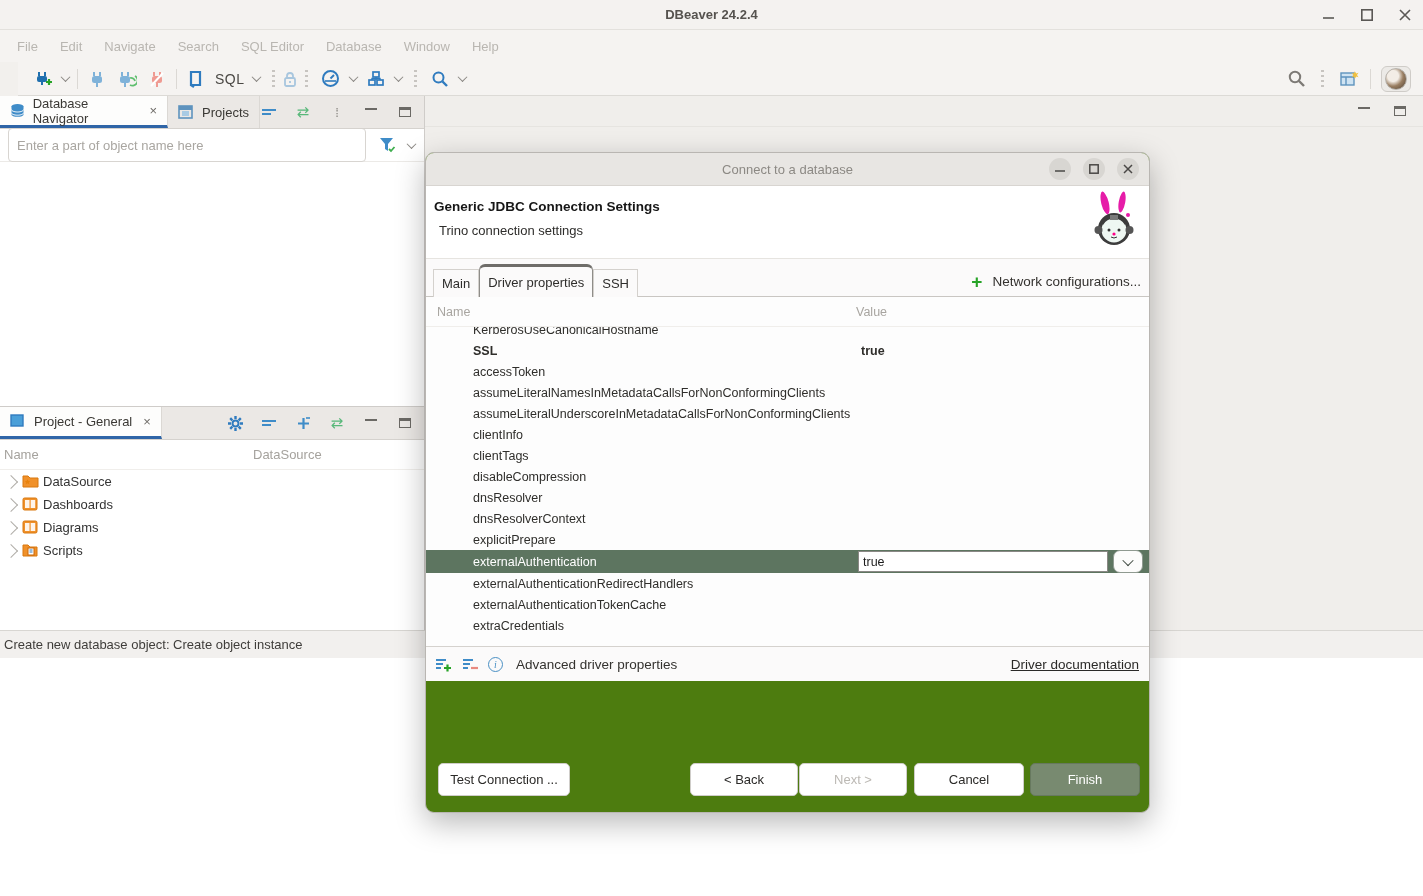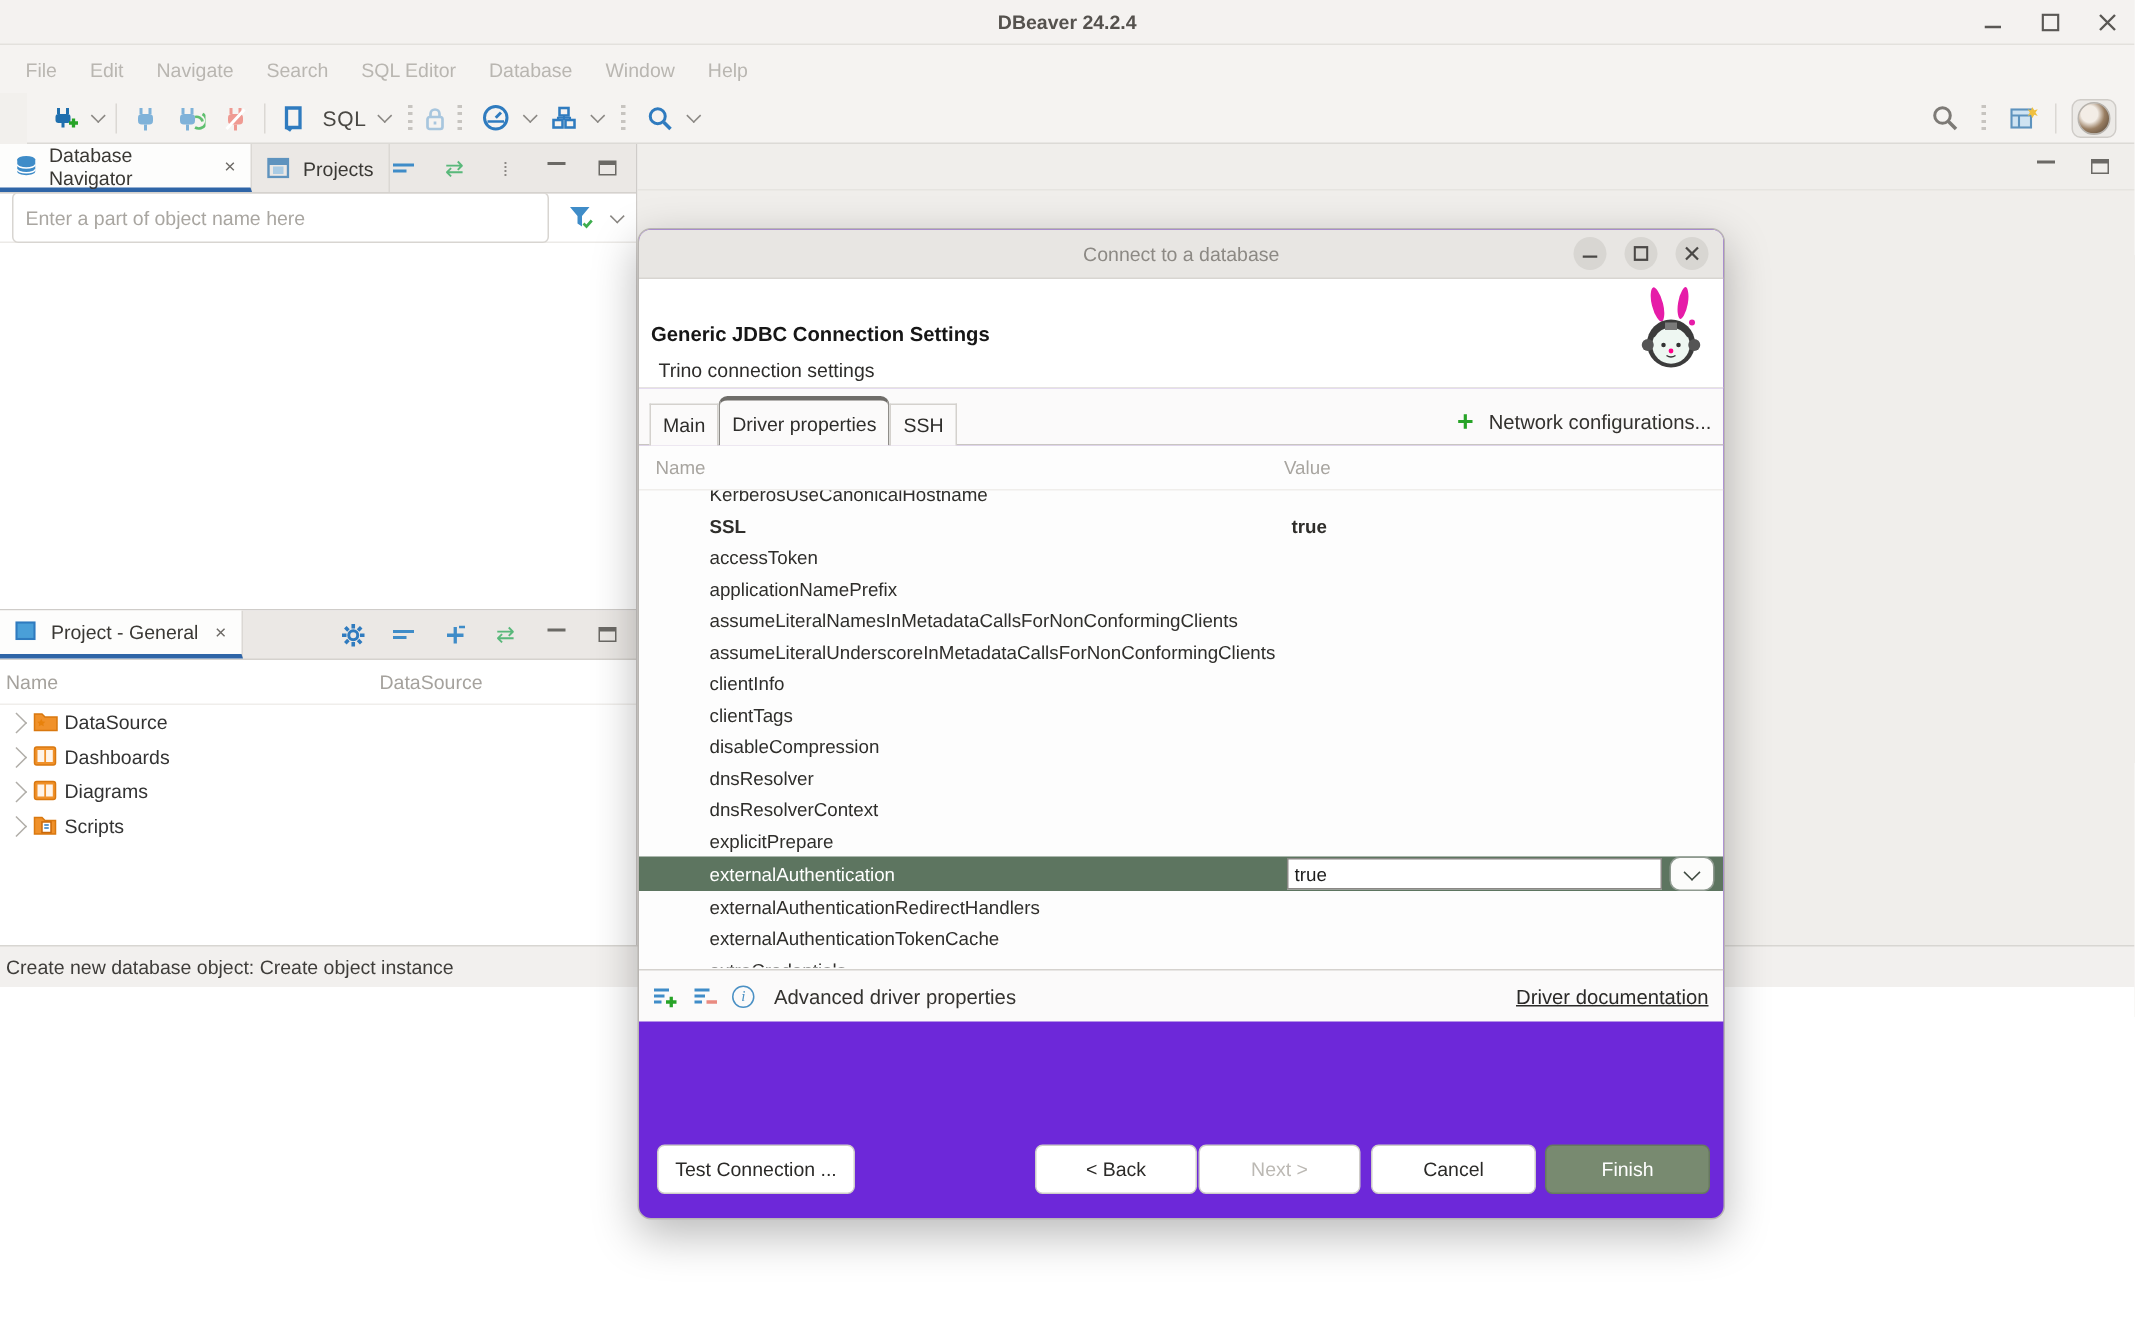--- a/index.html
+++ b/index.html
@@ -69,29 +69,29 @@
   
   .statusbar { position:absolute; left:0; right:0; bottom:0; height:28px; background:#f2f0ee; border-top:1px solid #d8d6d2;
     display:flex; align-items:center; font-size:13px; color:#3f3d3a; }
   .status-msg { padding-left:4px; }
   .status-right { margin-left:auto; display:flex; align-items:center; height:100%; margin-right:305px; }
   .st-sep { width:1px; height:18px; background:#dcdad6; margin:0 10px; }
   .st-handle { width:3px; height:16px; margin-left:10px;
     background:repeating-linear-gradient(#b9b6b1 0 2px, transparent 2px 5px); }
 
   
-  .dialog { position:absolute; left:425px; top:152px; width:725px; height:661px; background:#6d28d9;
+  .dialog { position:absolute; left:425px; top:152px; width:725px; height:661px; background:#4d7c0f;
     border:1px solid #b9b6b2; border-radius:9px; box-shadow:0 10px 30px rgba(0,0,0,0.28); overflow:hidden; }
   .d-titlebar { height:33px; background:#e8e6e3; border-bottom:1px solid #d8d5d1; position:relative;
     display:flex; align-items:center; justify-content:center; }
   .d-title { font-size:13px; color:#8c8984; }
   .d-controls { position:absolute; right:10px; top:5px; display:flex; gap:12px; }
   .dc { width:22px; height:22px; border-radius:50%; background:#d8d6d2; display:flex; align-items:center; justify-content:center; }
   .d-header { height:73px; background:#fff; border-bottom:1px solid #e6e4e0; position:relative; padding:13px 0 0 8px; }
-  .d-heading { font-size:13.5px; font-weight:700; color:#161616;margin-top:16px; }
+  .d-heading { font-size:13.5px; font-weight:700; color:#161616; }
   .d-subheading { font-size:13px; color:#2e2d2b; margin:9px 0 0 5px; }
   .bunny { position:absolute; right:12px; top:3px; }
 
   .d-tabs { height:38px; background:#fbfafa; position:relative; display:flex; align-items:flex-end; padding-left:7px; }
   .d-tabs::after { content:""; position:absolute; left:0; right:0; bottom:0; height:1px; background:#c9c6c2; }
   .d-tab { position:relative; z-index:1; font-size:13px; color:#2e2d2b; padding:0 8px; height:28px; line-height:27px;
     border:1px solid #d4d1cd; border-bottom:none; background:#fbfafa; }
   .d-tab.active { height:33px; line-height:31px; border:1px solid #8f8d89; border-top-width:3px; border-top-color:#6f6d69;
     border-radius:6px 6px 0 0; border-bottom:none; background:#fbfafa; z-index:2; }
   .net-config { position:absolute; right:8px; bottom:8px; display:flex; align-items:center; gap:10px; z-index:1; }
@@ -521,24 +521,20 @@
             </div>
             <div class="prow bold">
               <span class="pname">SSL</span>
               <span class="pval">true</span>
             </div>
             <div class="prow">
               <span class="pname">accessToken</span>
               <span class="pval"></span>
             </div>
             <div class="prow">
-              <span class="pname">applicationNamePrefix</span>
-              <span class="pval"></span>
-            </div>
-            <div class="prow">
               <span class="pname">assumeLiteralNamesInMetadataCallsForNonConformingClients</span>
               <span class="pval"></span>
             </div>
             <div class="prow">
               <span class="pname">assumeLiteralUnderscoreInMetadataCallsForNonConformingClients</span>
               <span class="pval"></span>
             </div>
             <div class="prow">
               <span class="pname">clientInfo</span>
               <span class="pval"></span>

